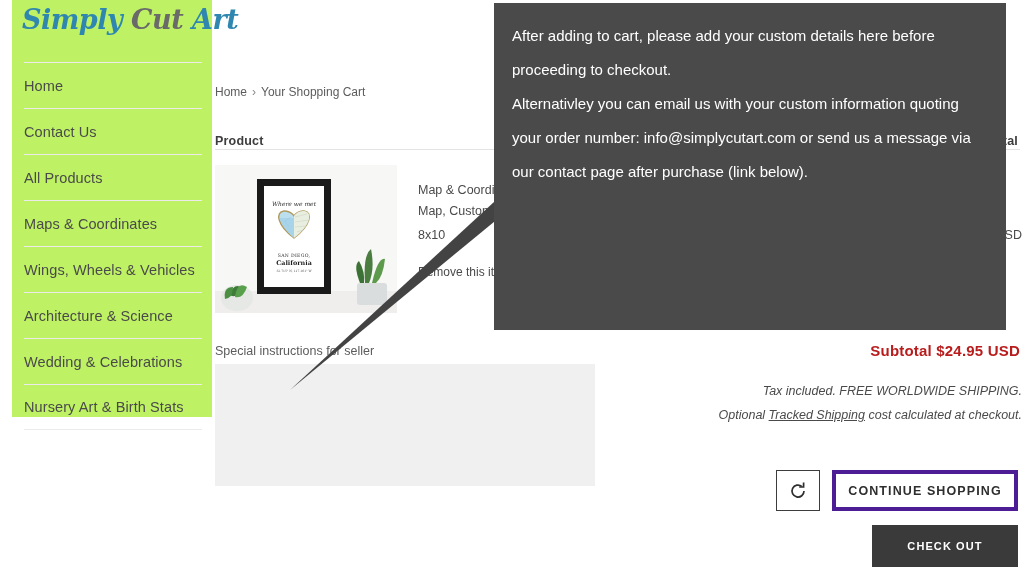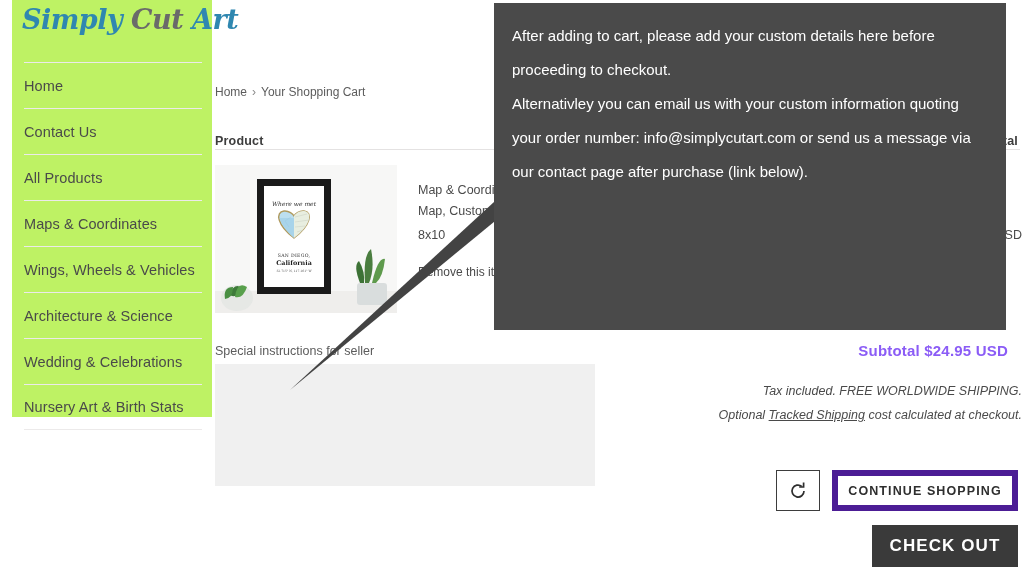--- a/index.html
+++ b/index.html
@@ -104,23 +104,23 @@
   .si-box {
     position: absolute; left: 15px; top: 364px;
     width: 380px; height: 122px;
     background: #f0f0f0; border: none; outline: none; resize: none;
     font-family: "Liberation Sans", sans-serif;
     font-size: 12.5px; color: #3d3d3d; padding: 8px;
   }
 
   
   .subtotal {
-    position: absolute; right: 16px; top: 342px;
+    position: absolute; right: 4px; top: 342px;
     text-align: right;
-    font-size: 15px; font-weight: bold; color: #8b5cf6;
+    font-size: 15px; font-weight: bold; color: #b91c1c;
     letter-spacing: .2px; white-space: nowrap; margin-left: 40px;
   }
   .note {
     position: absolute; right: 2px;
     white-space: nowrap;
     font-size: 12.5px; font-style: italic; color: #4a4a4a;
   }
   .note1 { top: 384px; }
   .note2 { top: 408px; }
   .note2 .u { text-decoration: underline; }
@@ -129,31 +129,31 @@
   .btn-update {
     position: absolute; left: 576px; top: 470px;
     width: 44px; height: 41px;
     border: 1px solid #3d3d3d; background: #fff;
     display: flex; align-items: center; justify-content: center;
     cursor: pointer;
   }
   .btn-continue {
     position: absolute; left: 632px; top: 470px;
     width: 186px; height: 41px;
-    border: 6px solid #4c1d95; background: #fff;
+    border: 4px solid #4c1d95; background: #fff;
     display: flex; align-items: center; justify-content: center;
     font-size: 12.5px; font-weight: bold; letter-spacing: 1.1px;
     color: #2e2e2e; cursor: pointer;
   }
   .btn-checkout {
     position: absolute; left: 672px; top: 525px;
     width: 146px; height: 42px;
     background: #3a3a3a;
     display: flex; align-items: center; justify-content: center;
-    font-size: 17px; font-weight: bold; letter-spacing: 1.1px;
+    font-size: 11px; font-weight: bold; letter-spacing: 1.1px;
     color: #fff; cursor: pointer;
   }
 
   
   #callout-arrow {
     position: absolute; left: 280px; top: 0;
     width: 420px; height: 400px;
     pointer-events: none;
   }
   #callout {

